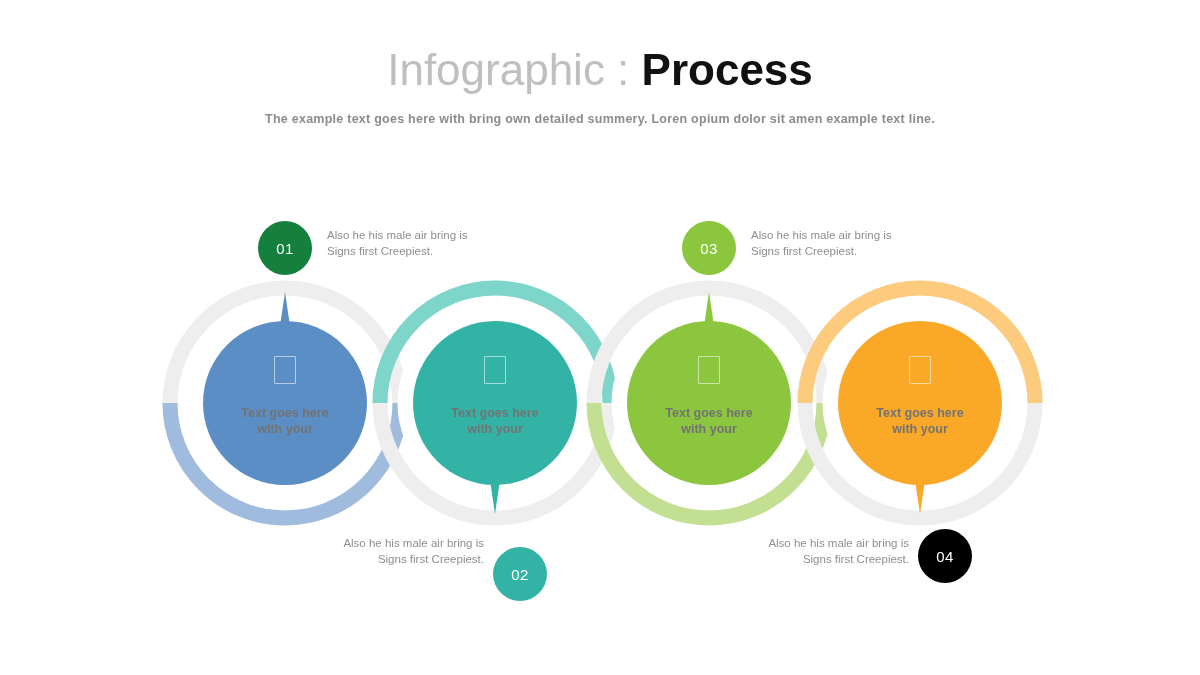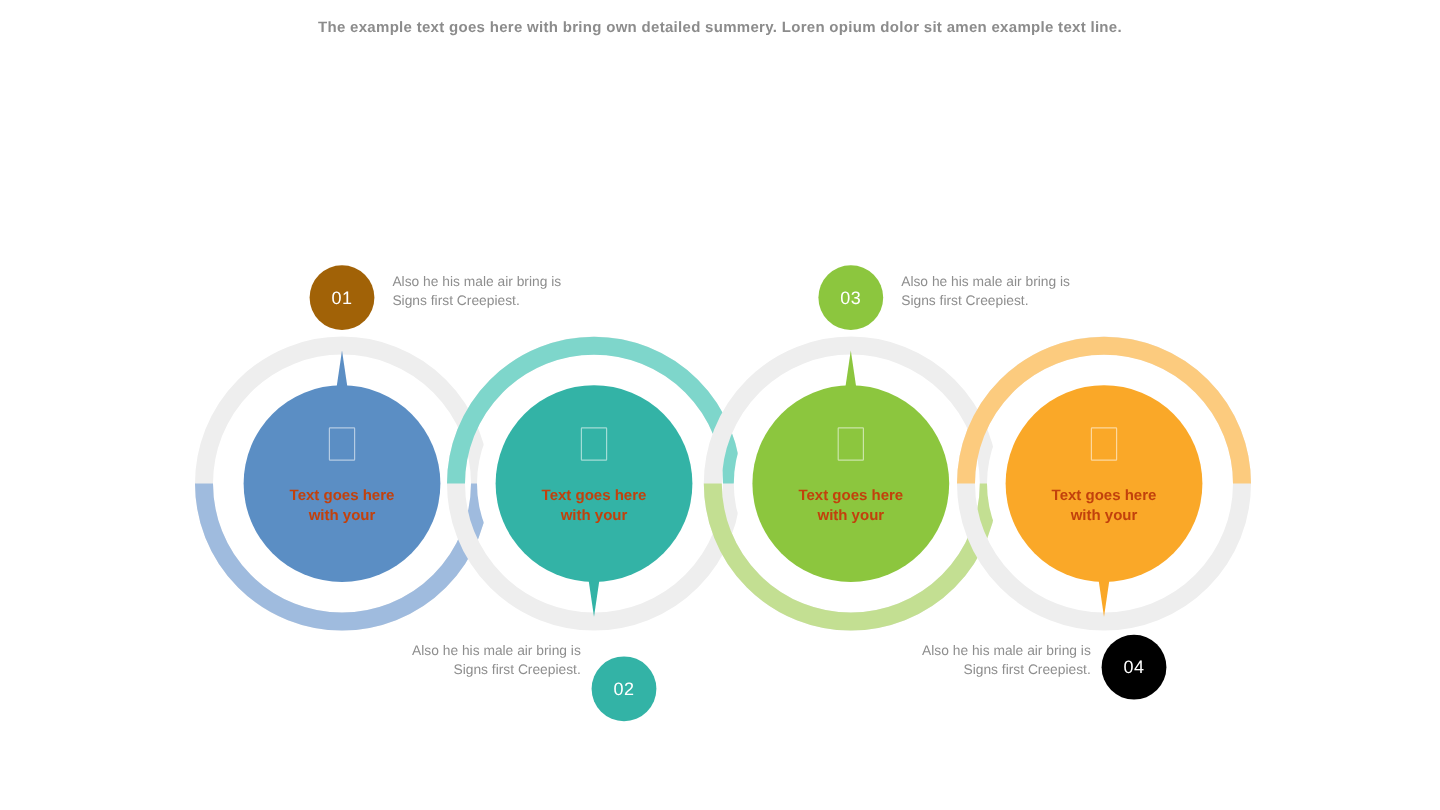--- a/index.html
+++ b/index.html
@@ -25,21 +25,21 @@
   
   .item{position:absolute;top:0;left:0;width:1200px;height:675px;}
   .ringwrap{position:absolute;width:246px;height:246px;}
   .ringwrap svg{display:block;width:246px;height:246px;overflow:visible;}
 
   .bubble{position:absolute;width:164px;height:164px;}
   .bubble svg{display:block;width:164px;height:200px;overflow:visible;}
 
   .bubbletext{
     position:absolute;left:0;width:164px;text-align:center;
-    color:#c2410c;font-size:12.5px;font-weight:bold;line-height:16px;
+    color:#737373;font-size:12.5px;font-weight:bold;line-height:16px;
     white-space:pre-line;pointer-events:none;
   }
   .tofu{
     position:absolute;left:0;width:164px;text-align:center;pointer-events:none;
   }
   .tofu span{
     display:inline-block;width:20px;height:26px;
     border:1.6px solid rgba(255,255,255,.55);border-radius:1px;
   }
 
@@ -54,20 +54,21 @@
   }
   .cap-left{text-align:left;}
   .cap-right{text-align:right;}
 </style>
 </head>
 <body>
 
 <div id="stage">
 
   <div class="header">
+    <div class="title"><span>Infographic : </span><span class="strong">Process</span></div>
     <div class="subtitle">The example text goes here with bring own detailed summery. Loren opium dolor sit amen example text line.</div>
   </div>
 
   <div id="items">
       <div class="item">
         <div class="ringwrap" style="left: 162px; top: 280px;">
           <svg viewBox="0 0 246 246">
             <circle cx="123" cy="123" r="115" fill="none" stroke="#eeeeee" stroke-width="15"></circle>
             <path d="M 8 123 A 115 115 0 0 0 238 123" fill="none" stroke="#9fbbde" stroke-width="15"></path>
             <circle cx="123" cy="123" r="97.5" fill="#ffffff"></circle>
@@ -77,21 +78,21 @@
           <svg viewBox="-20 -40 204 260" style="width:204px;height:260px;margin:-40px 0 0 -20px;">
             <g>
               <path d="M 82 -29 L 96 66 L 68 66 Z" fill="#5b8ec4"></path>
               <circle cx="82" cy="82" r="82" fill="#5b8ec4"></circle>
             </g>
           </svg>
         </div>
         <div class="tofu" style="left: 203px; top: 356px;"><span></span></div>
         <div class="bubbletext" style="left: 203px; top: 405px;">Text goes here
 with your</div>
-        <div class="badge" style="background: #a16207; left: 258px; top: 221px;">01</div>
+        <div class="badge" style="background: #15803d; left: 258px; top: 221px;">01</div>
         <div class="caption cap-left" style="left: 327px; top: 227px;">Also he his male air bring is
 Signs first Creepiest.</div>
       </div>
       <div class="item">
         <div class="ringwrap" style="left: 372px; top: 280px;">
           <svg viewBox="0 0 246 246">
             <circle cx="123" cy="123" r="115" fill="none" stroke="#eeeeee" stroke-width="15"></circle>
             <path d="M 8 123 A 115 115 0 0 1 238 123" fill="none" stroke="#7ed6cb" stroke-width="15"></path>
             <circle cx="123" cy="123" r="97.5" fill="#ffffff"></circle>
           </svg>

